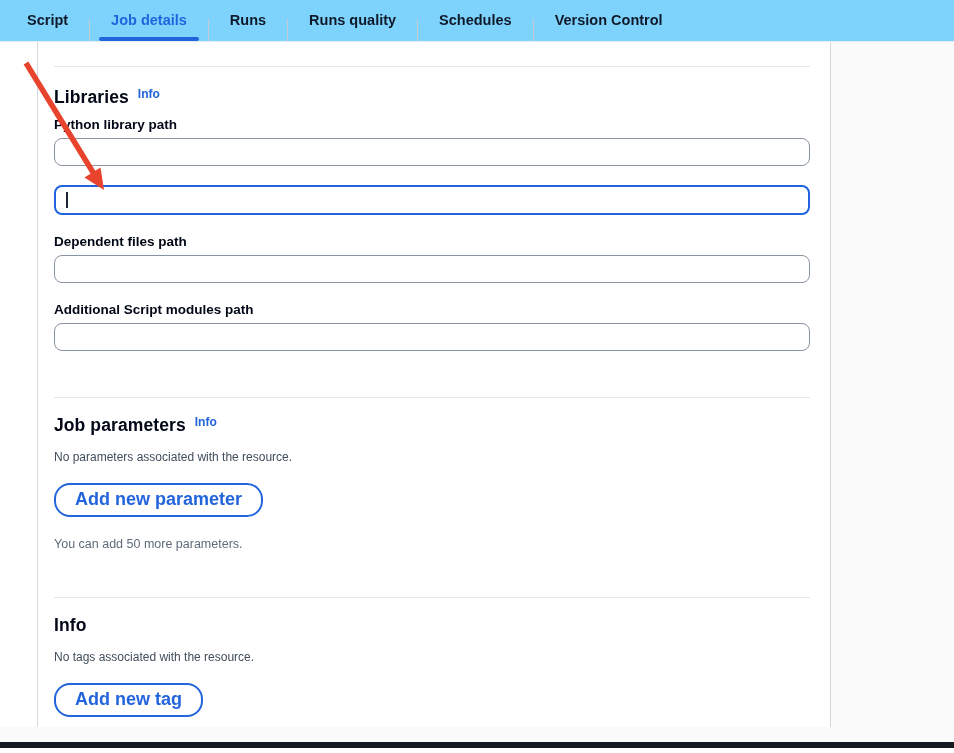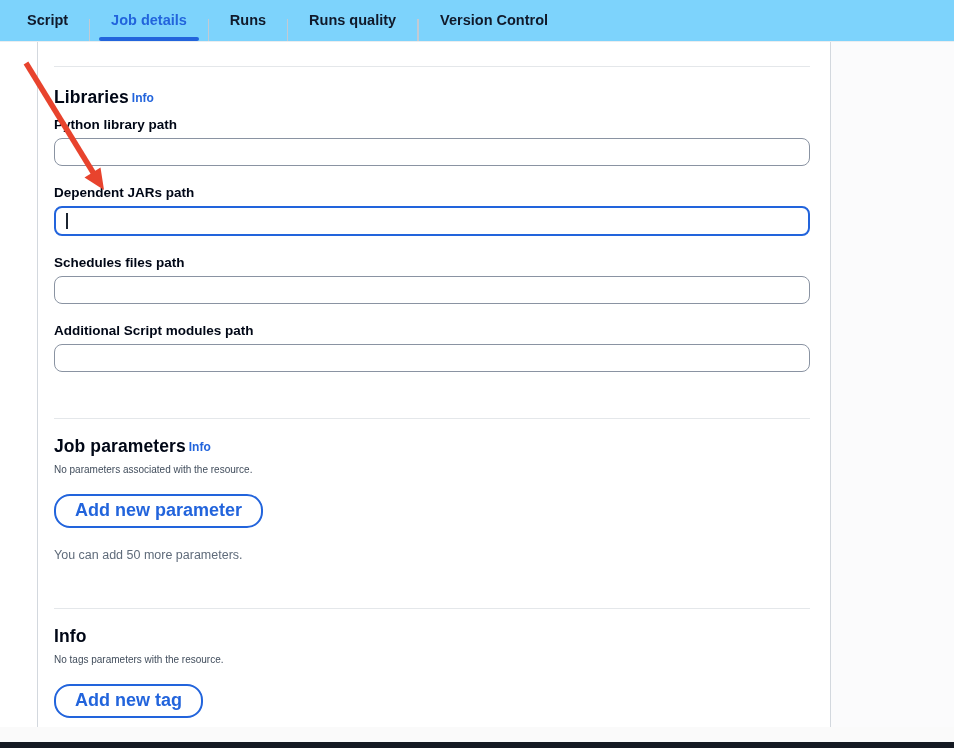--- a/index.html
+++ b/index.html
@@ -71,22 +71,22 @@
     border: none;
     border-top: 1px solid #e4e7ea;
     height: 0;
   }
   .divider-top { margin-bottom: 20px; }
   .divider-section { margin-top: 46px; margin-bottom: 0; }
 
   
   .heading-row {
     display: flex;
-    align-items: center;
-    gap: 3px;
+    align-items: flex-start;
+    gap: 9px;
     margin-top: 17px;
   }
   .section-title {
     font-size: 17.5px;
     font-weight: 700;
     color: #000716;
     letter-spacing: 0.1px;
   }
   .info-link {
     font-size: 12px;
@@ -130,22 +130,22 @@
   }
   .caret {
     position: absolute;
     left: 10px; top: 5px;
     width: 1.5px; height: 16px;
     background: #1b2430;
   }
 
   
   .empty-text {
-    margin-top: 7px;
-    font-size: 10px;
+    margin-top: 14px;
+    font-size: 12px;
     color: #414d5c;
   }
   .pill-button {
     display: inline-block;
     margin-top: 19px;
     padding: 4px 19px 5px 19px;
     border: 2px solid #2264dc;
     border-radius: 16px;
     background: #ffffff;
     color: #2264dc;
@@ -189,20 +189,21 @@
 
   <nav class="tabbar">
     <div class="tab">Script</div>
     <div class="tab-divider"></div>
     <div class="tab active">Job details</div>
     <div class="tab-divider"></div>
     <div class="tab">Runs</div>
     <div class="tab-divider"></div>
     <div class="tab">Runs quality</div>
     <div class="tab-divider"></div>
+    <div class="tab">Schedules</div>
     <div class="tab-divider"></div>
     <div class="tab">Version Control</div>
   </nav>
 
   <div class="content-row">
     <div class="gutter-left"></div>
 
     <div class="panel">
       <hr class="divider divider-top">
 
@@ -213,29 +214,28 @@
         </div>
 
         <div class="field first">
           <label class="field-label">Python library path</label>
           <div class="text-input">
             <input type="text" value="" style="">
           </div>
         </div>
 
         <div class="field">
-          <label class="field-label">Dependent JARs path</label>
           <div class="text-input focused">
             <span class="caret"></span>
             <input type="text" value="" style="">
           </div>
         </div>
 
         <div class="field">
-          <label class="field-label">Schedules files path</label>
+          <label class="field-label">Dependent files path</label>
           <div class="text-input">
             <input type="text" value="" style="">
           </div>
         </div>
 
         <div class="field">
           <label class="field-label">Additional Script modules path</label>
           <div class="text-input">
             <input type="text" value="" style="">
           </div>
@@ -253,21 +253,21 @@
         <button class="pill-button">Add new parameter</button>
         <p class="small-note">You can add 50 more parameters.</p>
       </section>
 
       <hr class="divider divider-section">
 
       <section>
         <div class="heading-row">
           <h2 class="section-title">Info</h2>
         </div>
-        <p class="empty-text">No tags parameters with the resource.</p>
+        <p class="empty-text">No tags associated with the resource.</p>
         <button class="pill-button">Add new tag</button>
       </section>
     </div>
 
     <div class="gutter-right"></div>
   </div>
 
   <div class="bottom-strip"></div>
   <div class="bottom-bar"></div>
 

